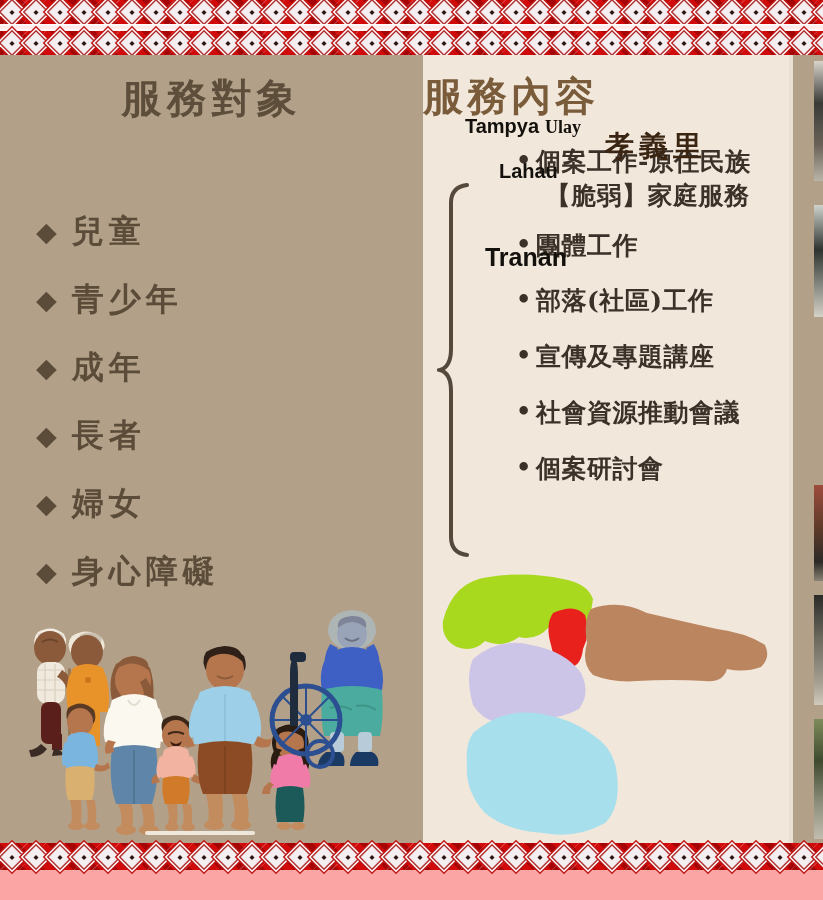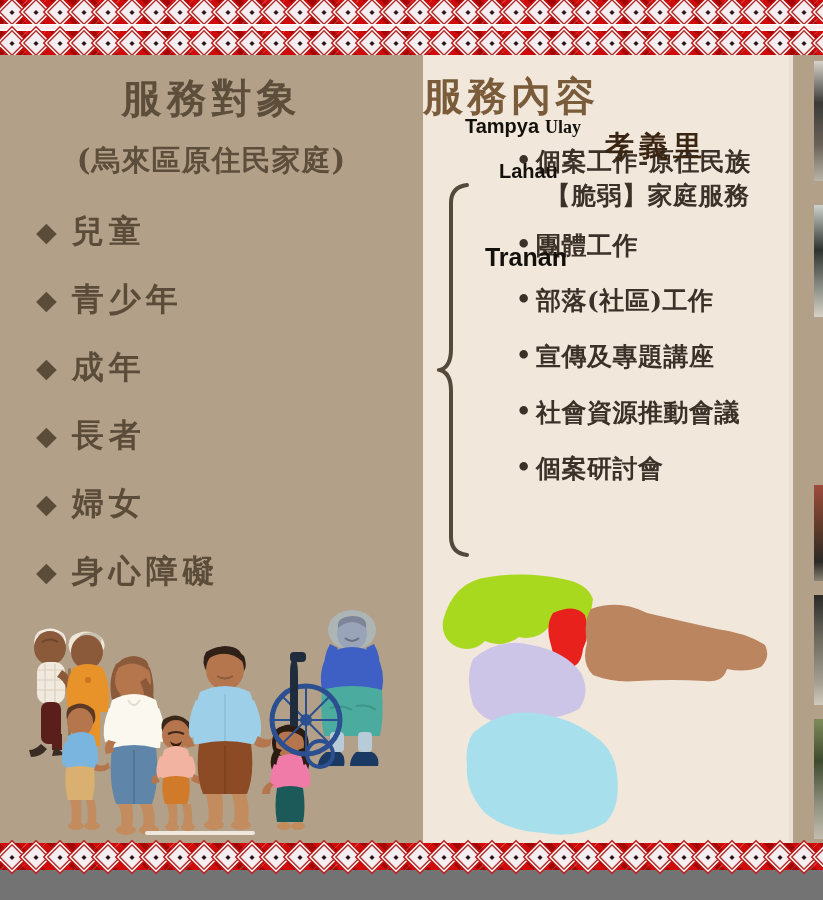--- a/index.html
+++ b/index.html
@@ -6,21 +6,21 @@
   html,body{margin:0;padding:0;background:#e9e9e9;}
   body{
     font-family:"Liberation Sans","DejaVu Sans",sans-serif;
     -webkit-font-smoothing:antialiased;
   }
   #poster{
     position:relative;
     width:823px;
     height:900px;
     overflow:hidden;
-    background:#737373;
+    background:#fca5a5;
   }
 
   
   .band{
     position:absolute;
     left:0;
     width:823px;
     background-color:#d20a0a;
     background-image:
       repeating-linear-gradient(135deg,
@@ -314,21 +314,20 @@
         <div class="dia"></div>
       </div>
   </div>
 
   <div id="panels">
 
     <div id="panel-left">
 
       <div class="cjk" id="title-left">服務對象</div>
 
-      <div class="cjk" id="subtitle-left">(烏來區原住民家庭)</div>
 
       <ul id="left-list">
           <li>
             <span class="bul">◆</span>
             <span class="cjk">兒童</span>
           </li>
           <li>
             <span class="bul">◆</span>
             <span class="cjk">青少年</span>
           </li>

